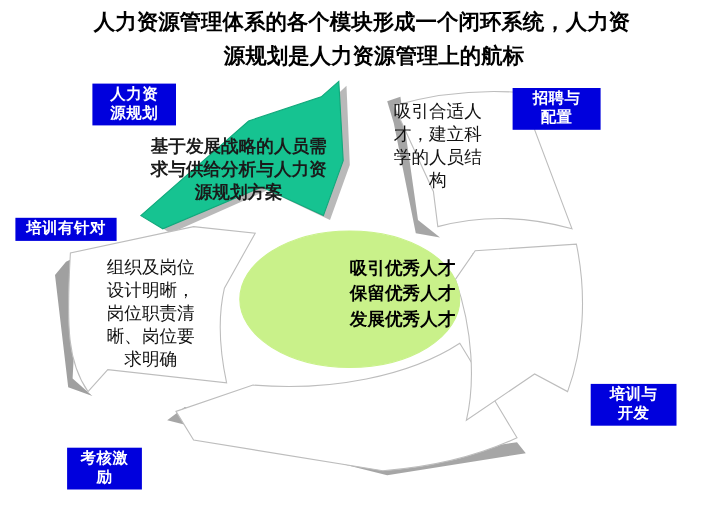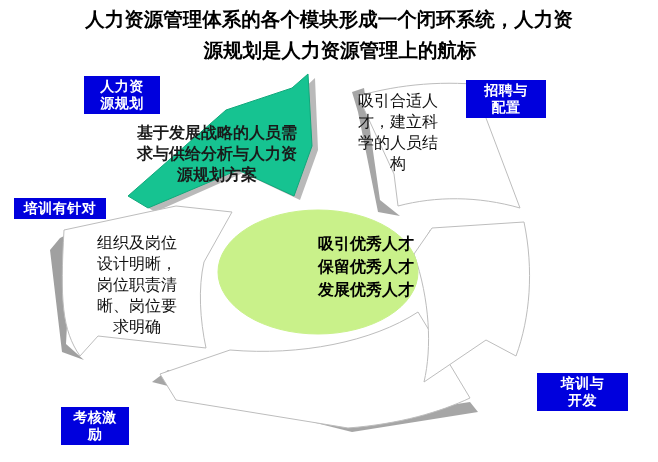--- a/index.html
+++ b/index.html
@@ -39,21 +39,21 @@
     line-height:17px;
     text-align:center;
     padding:2px 6px;
     box-sizing:border-box;
     white-space:pre-line;
     letter-spacing:0.5px;
   }
   #label-planning{left:84px;top:76px;width:76px;}
   #label-recruit{left:466px;top:80px;width:80px;}
   #label-jobanalysis{left:14px;top:198px;width:92px;}
-  #label-training{left:537px;top:349px;width:91px;margin-top:24px;}
+  #label-training{left:537px;top:349px;width:78px;}
   #label-appraisal{left:61px;top:407px;width:68px;}
 
   
   .petal-text{
     position:absolute;
     font-family:"DejaVu Serif","Liberation Serif",serif;
     font-size:16px;
     line-height:21px;
     color:#111111;
     text-align:center;

